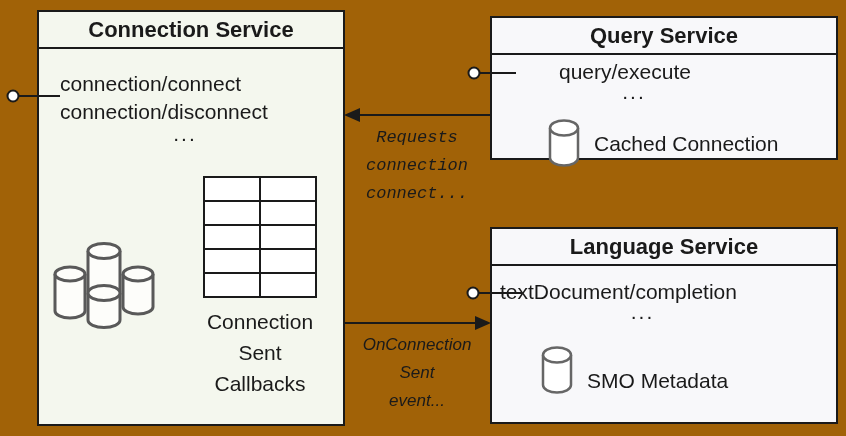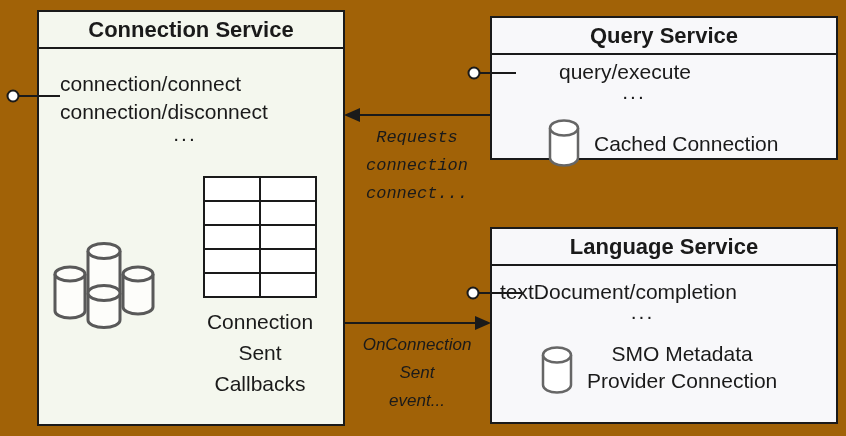--- a/index.html
+++ b/index.html
@@ -118,21 +118,20 @@
     <div class="more">...</div>
   </div>
 
   <div class="abs icon-row" style="left:540px;top:342px;height:52px;align-items:flex-end;">
     <svg class="db-icon" width="34" height="48" viewBox="0 0 34 48">
       <path d="M3 9 V39 A14 7.5 0 0 0 31 39 V9"></path>
         <ellipse cx="17" cy="9" rx="14" ry="7.5"></ellipse>
     </svg>
     <span class="row-label two-line">
       <div>SMO Metadata</div>
-      <div>Provider Connection</div>
     </span>
   </div>
 
   <div class="abs arrow-label" style="left:350px;top:124px;width:134px;font-family:Liberation Mono, monospace;">
     <div>Requests</div>
     <div>connection</div>
     <div>connect...</div>
   </div>
 
   <div class="abs arrow-label" style="left:347px;top:331px;width:140px;">

